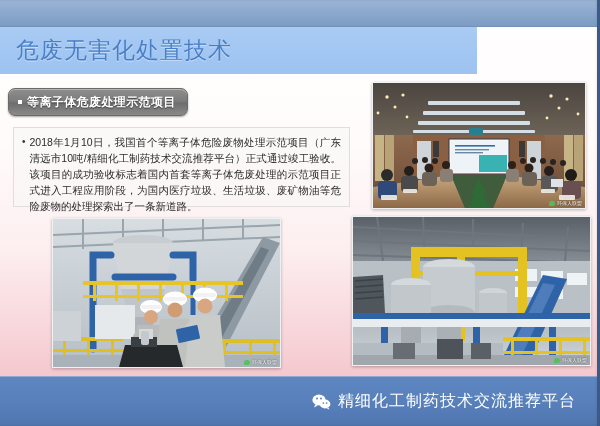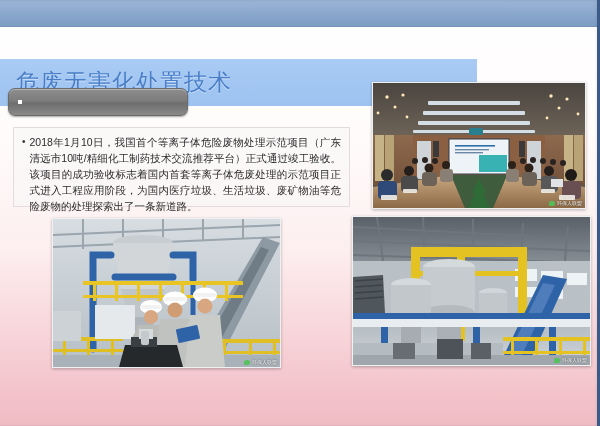--- a/index.html
+++ b/index.html
@@ -18,21 +18,21 @@
   
   .topstrip{
     position:absolute;left:0;top:0;width:600px;height:26px;
     background:linear-gradient(180deg,#9bb5d6 0%,#8aa7cc 55%,#7d9cc4 100%);
     border-bottom:1px solid #7390b6;
   }
   
   .title-banner{
     position:absolute;left:0;top:27px;width:477px;height:47px;
     background:linear-gradient(180deg,#a9cbf4 0%,#a2c6f2 60%,#9ec3f0 100%);
-    display:flex;align-items:center;margin-top:32px;
+    display:flex;align-items:center;
   }
   .title-text{
     margin-left:16px;
     font-size:23px;letter-spacing:1px;
     color:#4a7fc8;
     font-weight:400;
     text-shadow:0 1px 0 rgba(255,255,255,.45);
     white-space:nowrap;
   }
   
@@ -106,20 +106,21 @@
 <div class="slide">
 
   <div class="topstrip"></div>
 
   <div class="title-banner">
     <div class="title-text">危废无害化处置技术</div>
   </div>
 
   <div class="subtitle-box">
     <span class="subtitle-bullet"></span>
+    <span class="subtitle-text">等离子体危废处理示范项目</span>
   </div>
 
   <div class="body-panel">
     <div class="body-li">
       <span class="body-bullet">•</span>
       <span class="body-text">2018年1月10日，我国首个等离子体危险废物处理示范项目（广东清远市10吨/精细化工制药技术交流推荐平台）正式通过竣工验收。该项目的成功验收标志着国内首套等离子体危废处理的示范项目正式进入工程应用阶段，为国内医疗垃圾、生活垃圾、废矿物油等危险废物的处理探索出了一条新道路。</span>
     </div>
   </div>
 
   <div class="photo ph-meeting">
@@ -434,15 +435,32 @@
           <path d="M2 76 L30 74"></path>
           <path d="M2 82 L30 80"></path>
       </g>
     </svg>
     <div class="wm">
       <span class="wm-dot"></span>
       <span>环保人联盟</span>
     </div>
   </div>
 
+  <div class="footer">
+    <div class="footer-inner">
+      <span class="wechat-icon">
+        <svg viewBox="0 0 19 16" width="19" height="16">
+          <ellipse cx="7" cy="6" rx="6.6" ry="5.4" fill="#ffffff"></ellipse>
+          <path d="M3.4 10.2 L2 13.6 L5.6 11.6 Z" fill="#ffffff"></path>
+          <circle cx="5" cy="4.6" r="1" fill="#5880bb"></circle>
+          <circle cx="9" cy="4.6" r="1" fill="#5880bb"></circle>
+          <ellipse cx="13" cy="10" rx="5.4" ry="4.4" fill="#ffffff"></ellipse>
+          <path d="M16.2 13.2 L17.6 15.8 L14.6 14.3 Z" fill="#ffffff"></path>
+          <circle cx="11.4" cy="9" r="0.85" fill="#5880bb"></circle>
+          <circle cx="14.6" cy="9" r="0.85" fill="#5880bb"></circle>
+        </svg>
+      </span>
+      <span class="footer-text">精细化工制药技术交流推荐平台</span>
+    </div>
+  </div>
 
   <div class="edge-shadow"></div>
 </div>
 
 </body></html>

